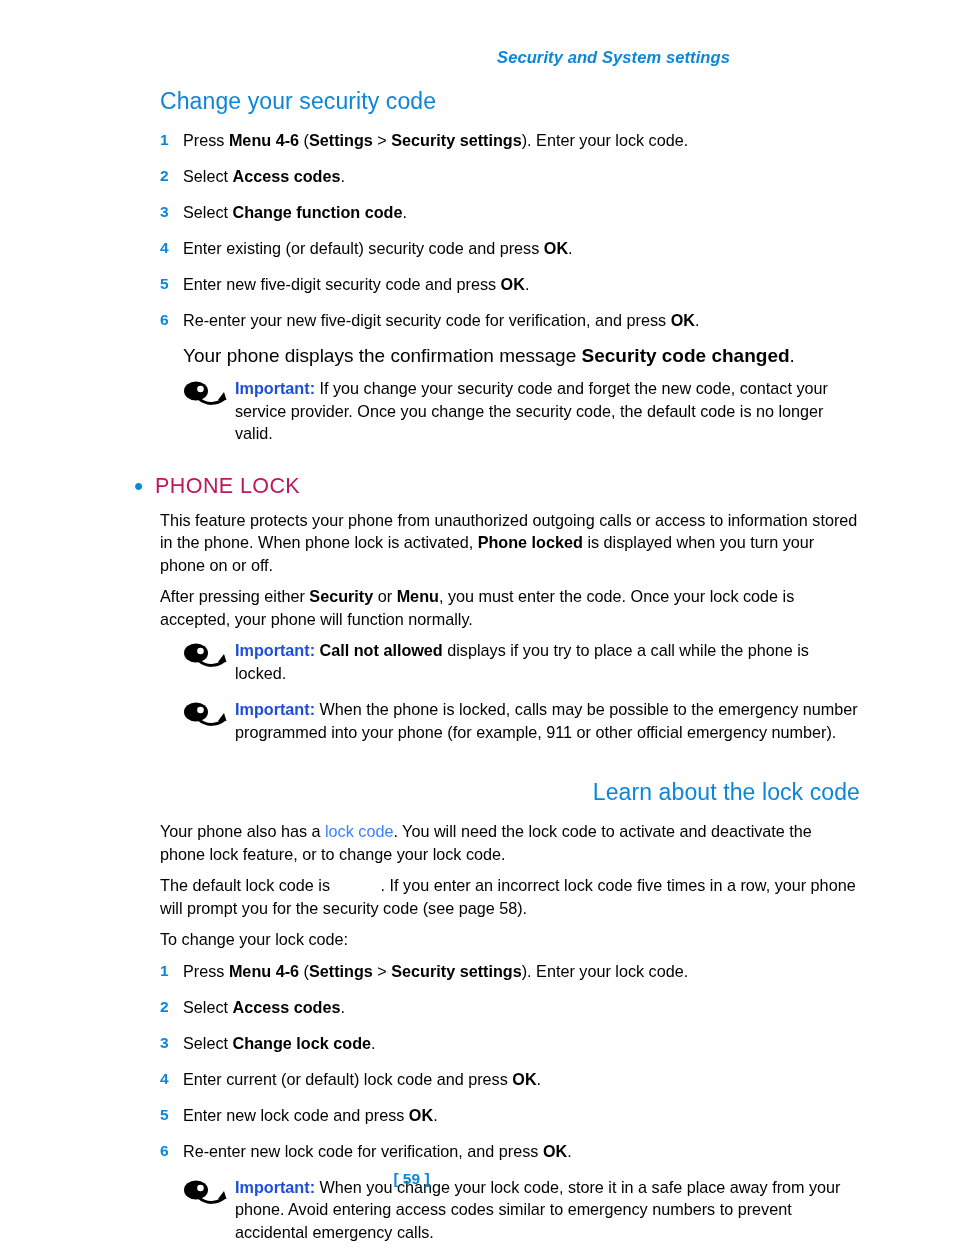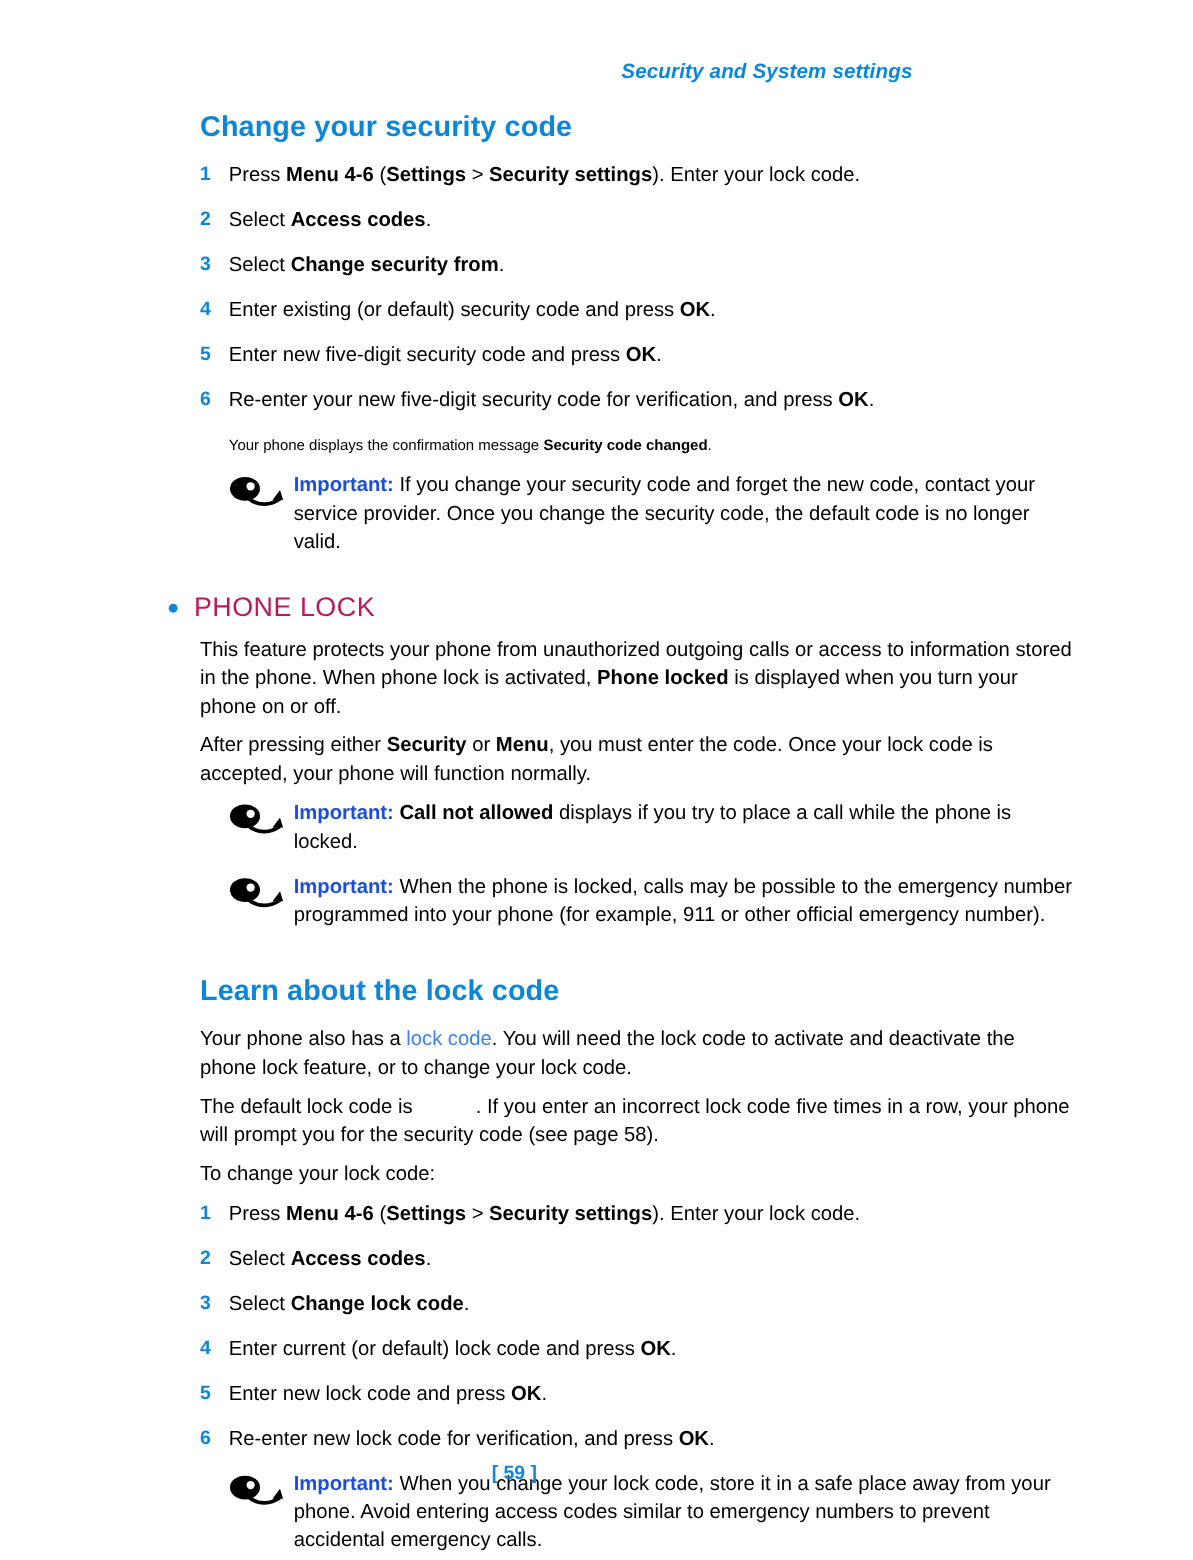--- a/index.html
+++ b/index.html
@@ -35,21 +35,21 @@
   }
   
   .content {
     position: absolute;
     left: 160px;
     top: 88px;
     width: 700px;
   }
   h1.section-title {
     font-size: 23px;
-    font-weight: bold;
+    font-weight: normal;
     color: #0c86d8;
     margin: 0 0 14px 0;
     letter-spacing: 0.1px;
   }
   h2.bullet-title {
     font-size: 21.5px;
     font-weight: normal;
     color: #be185d;
     margin: 0;
     letter-spacing: 0.4px;
@@ -89,21 +89,21 @@
   }
   ol.steps li .num {
     position: absolute;
     left: 0;
     top: 0;
     color: #0c86d8;
     font-weight: bold;
     font-size: 15.5px;
   }
   .step-note {
-    font-size: 12px;
+    font-size: 19px;
     line-height: 22px;
     margin: 0 0 10px 23px;
   }
   b { font-weight: bold; }
   .linkword { color: #3b82f6; }
   
   .note {
     display: flex;
     align-items: flex-start;
     margin: 6px 0 14px 23px;
@@ -147,21 +147,21 @@
 
   <div class="running-header">Security and System settings</div>
 
   <div class="content">
 
     <h1 class="section-title">Change your security code</h1>
 
     <ol class="steps">
       <li><span class="num">1</span><span>Press <b>Menu 4-6</b> (<b>Settings</b> &gt; <b>Security settings</b>). Enter your lock code.</span></li>
       <li><span class="num">2</span><span>Select <b>Access codes</b>.</span></li>
-      <li><span class="num">3</span><span>Select <b>Change security from</b>.</span></li>
+      <li><span class="num">3</span><span>Select <b>Change function code</b>.</span></li>
       <li><span class="num">4</span><span>Enter existing (or default) security code and press <b>OK</b>.</span></li>
       <li><span class="num">5</span><span>Enter new five-digit security code and press <b>OK</b>.</span></li>
       <li><span class="num">6</span><span>Re-enter your new five-digit security code for verification, and press <b>OK</b>.</span></li>
     </ol>
 
     <div class="step-note">Your phone displays the confirmation message <b>Security code changed</b>.</div>
 
     <div class="note">
       <span class="note-icon">
         <svg width="44" height="30" viewBox="0 0 44 30" xmlns="http://www.w3.org/2000/svg">
@@ -199,21 +199,21 @@
         <svg width="44" height="30" viewBox="0 0 44 30" xmlns="http://www.w3.org/2000/svg">
           <ellipse cx="13" cy="12" rx="12" ry="9.5" fill="#000000"></ellipse>
           <circle cx="17.5" cy="10" r="3.3" fill="#ffffff"></circle>
           <path d="M15 19 C24 27, 34 25, 41 20" stroke="#000000" stroke-width="3" fill="none"></path>
           <path d="M41 13 L43.5 21 L35 21 Z" fill="#000000"></path>
         </svg>
       </span>
       <span class="note-text"><span class="note-label">Important:</span> <span>When the phone is locked, calls may be possible to the emergency number programmed into your phone (for example, 911 or other official emergency number).</span></span>
     </div>
 
-    <h1 class="section-title" style="margin-top:36px;">Learn about the lock code</h1>
+    <h1 class="section-title" style="margin-top:36px;text-align:right;">Learn about the lock code</h1>
 
     <p class="body">Your phone also has a <span class="linkword">lock code</span>. You will need the lock code to activate and deactivate the phone lock feature, or to change your lock code.</p>
     <p class="body">The default lock code is <span class="blank-inline"></span>. If you enter an incorrect lock code five times in a row, your phone will prompt you for the security code (see page 58).</p>
     <p class="body" style="">To change your lock code:</p>
 
     <ol class="steps">
       <li><span class="num">1</span><span>Press <b>Menu 4-6</b> (<b>Settings</b> &gt; <b>Security settings</b>). Enter your lock code.</span></li>
       <li><span class="num">2</span><span>Select <b>Access codes</b>.</span></li>
       <li><span class="num">3</span><span>Select <b>Change lock code</b>.</span></li>
       <li><span class="num">4</span><span>Enter current (or default) lock code and press <b>OK</b>.</span></li>

